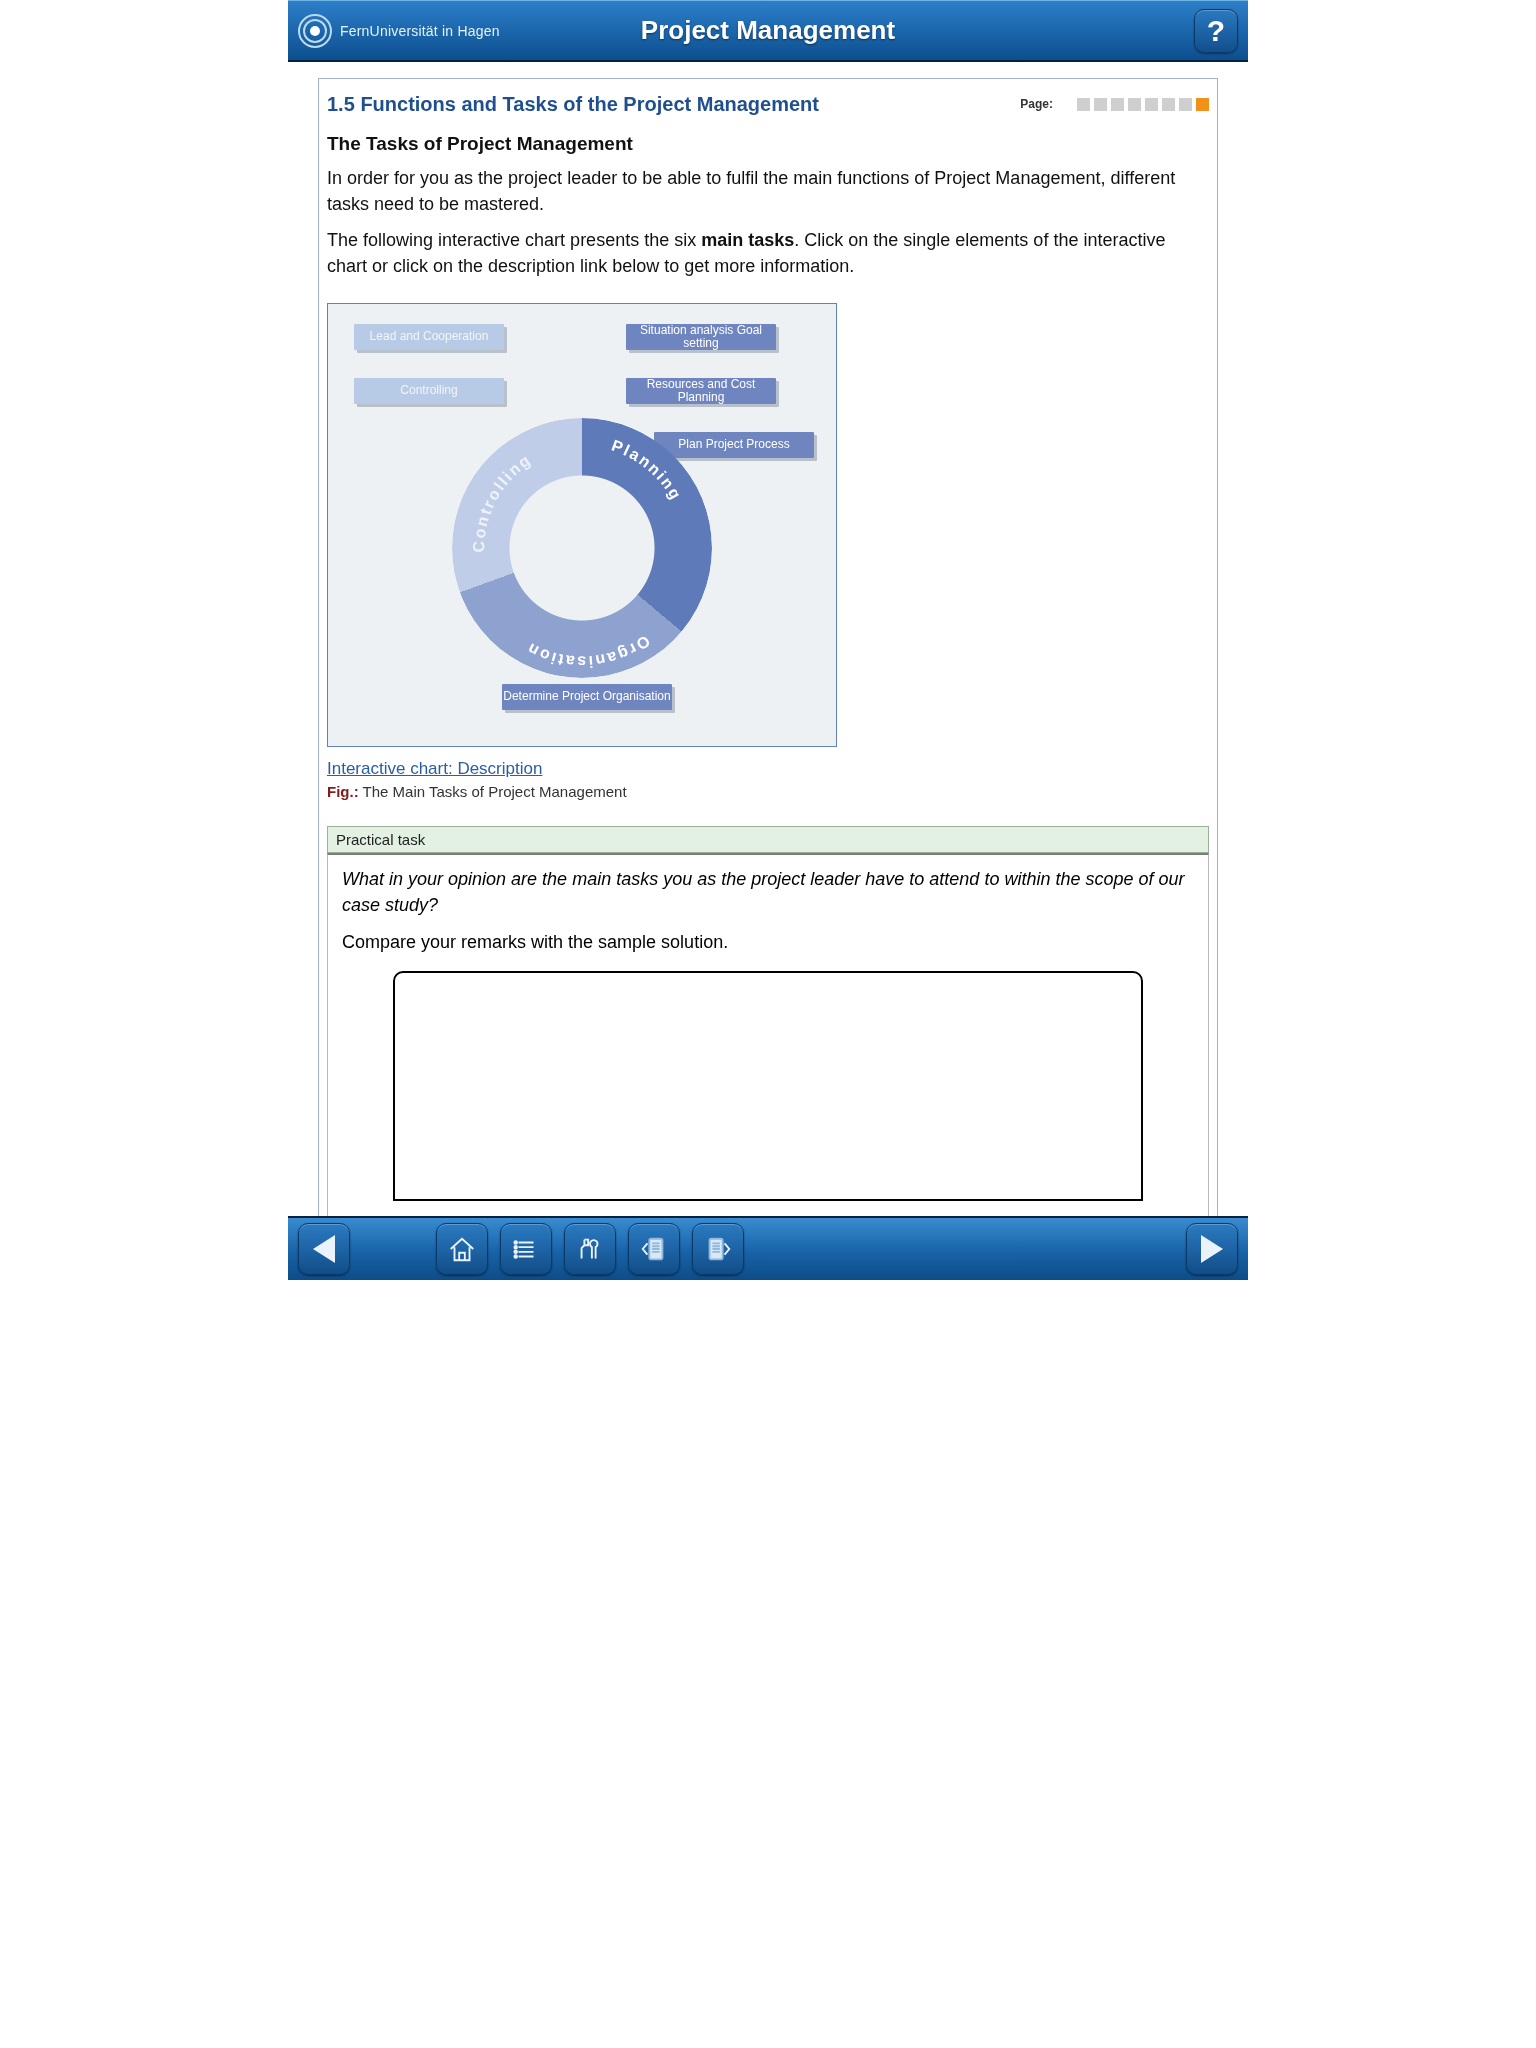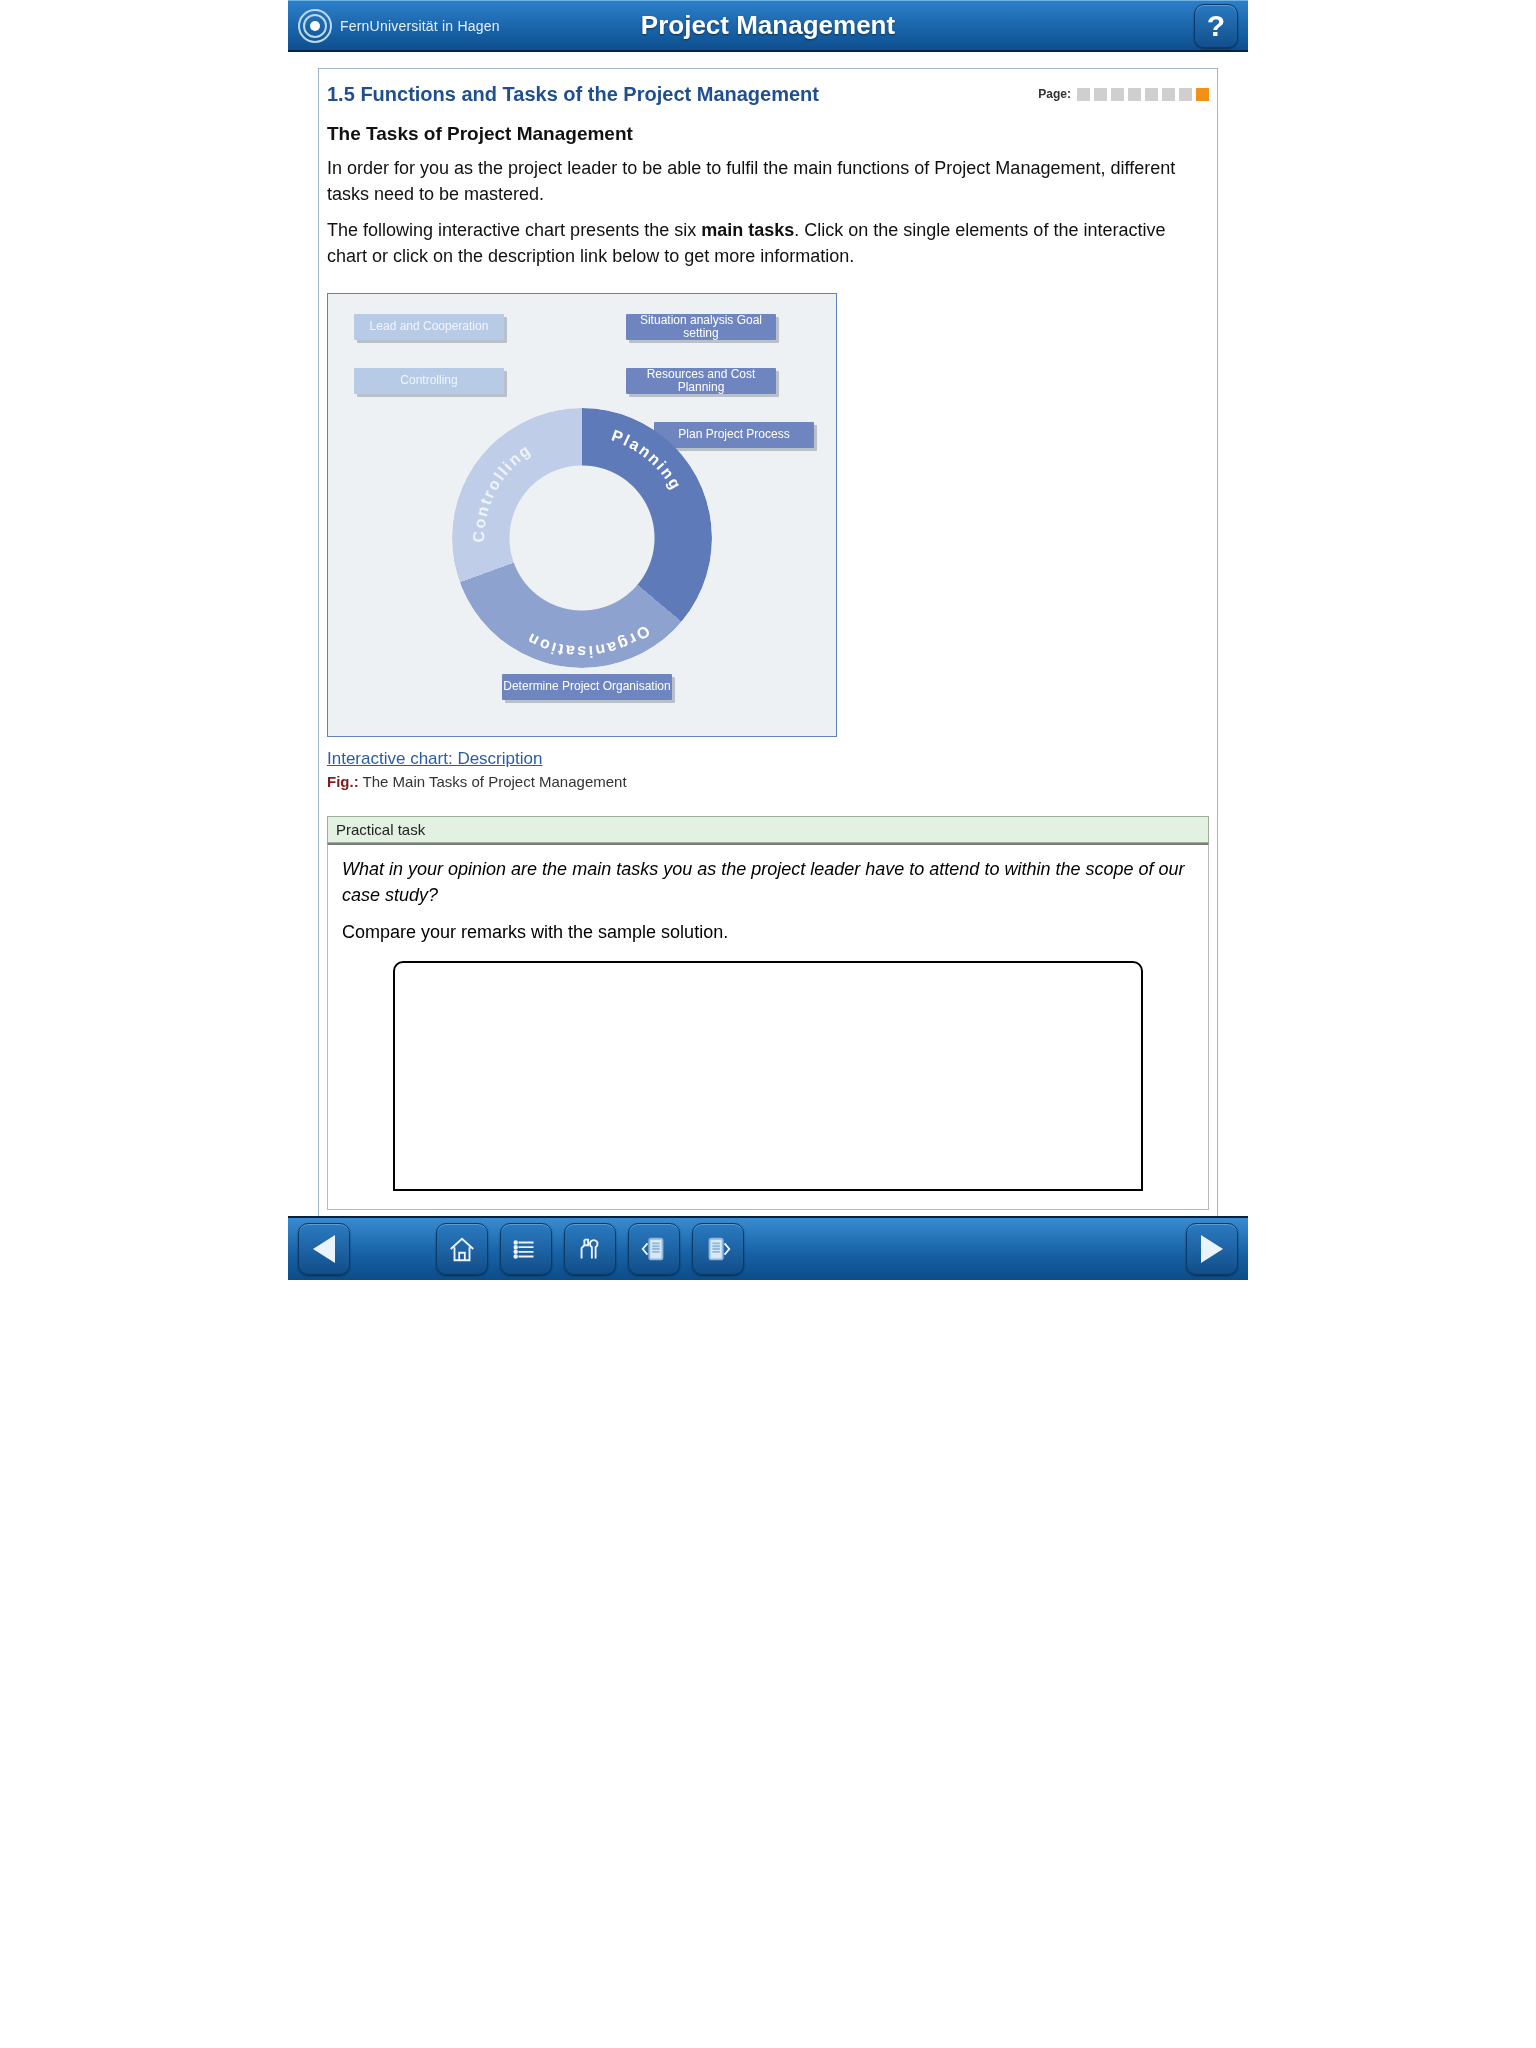--- a/index.html
+++ b/index.html
@@ -1,21 +1,21 @@
 <!DOCTYPE html>
 <html><head>
 <meta charset="utf-8">
 <style>
   * { box-sizing: border-box; margin: 0; padding: 0; }
   html, body { width: 100%; height: 100%; font-family: Arial, Helvetica, sans-serif; background: #fff; }
   body { display: flex; flex-direction: column; height: 1280px; width: 960px; margin: 0 auto; overflow: hidden; }
 
   
   .topbar {
-    height: 52px;
+    height: 62px;
     background: linear-gradient(#2d7fc9, #1862a7 60%, #0d4f8e);
     border-top: 1px solid #6fb3e4;
     border-bottom: 2px solid #05223e;
     display: flex; align-items: center;
     padding: 0 10px;
     color: #fff;
     position: relative;
   }
   .logo-wrap { display: flex; align-items: center; gap: 8px; }
   .logo-circle {
@@ -59,21 +59,21 @@
   }
   .section-title-row{
     display:flex; align-items:center; justify-content:space-between; gap:12px;
   }
   .section-title{
     font-family: Verdana, Geneva, sans-serif;
     font-size: 20px; font-weight:700; color:#1f4f8e;
     line-height:1.1;
   }
   .pager{
-    display:flex; align-items:center; gap:6px;
+    display:flex; align-items:center; gap:24px;
     font-family: Verdana, sans-serif; font-size:12px; color:#333; font-weight:700;
     white-space:nowrap;
   }
   .pager-boxes{ display:flex; gap:4px;}
   .pg{
     width:13px; height:13px; background:#cfcfcf; display:inline-block;
   }
   .pg.active{ background:#f29019;}
   .subheading{
     margin-top: 18px; font-size:19px; font-weight:700; color:#111;

